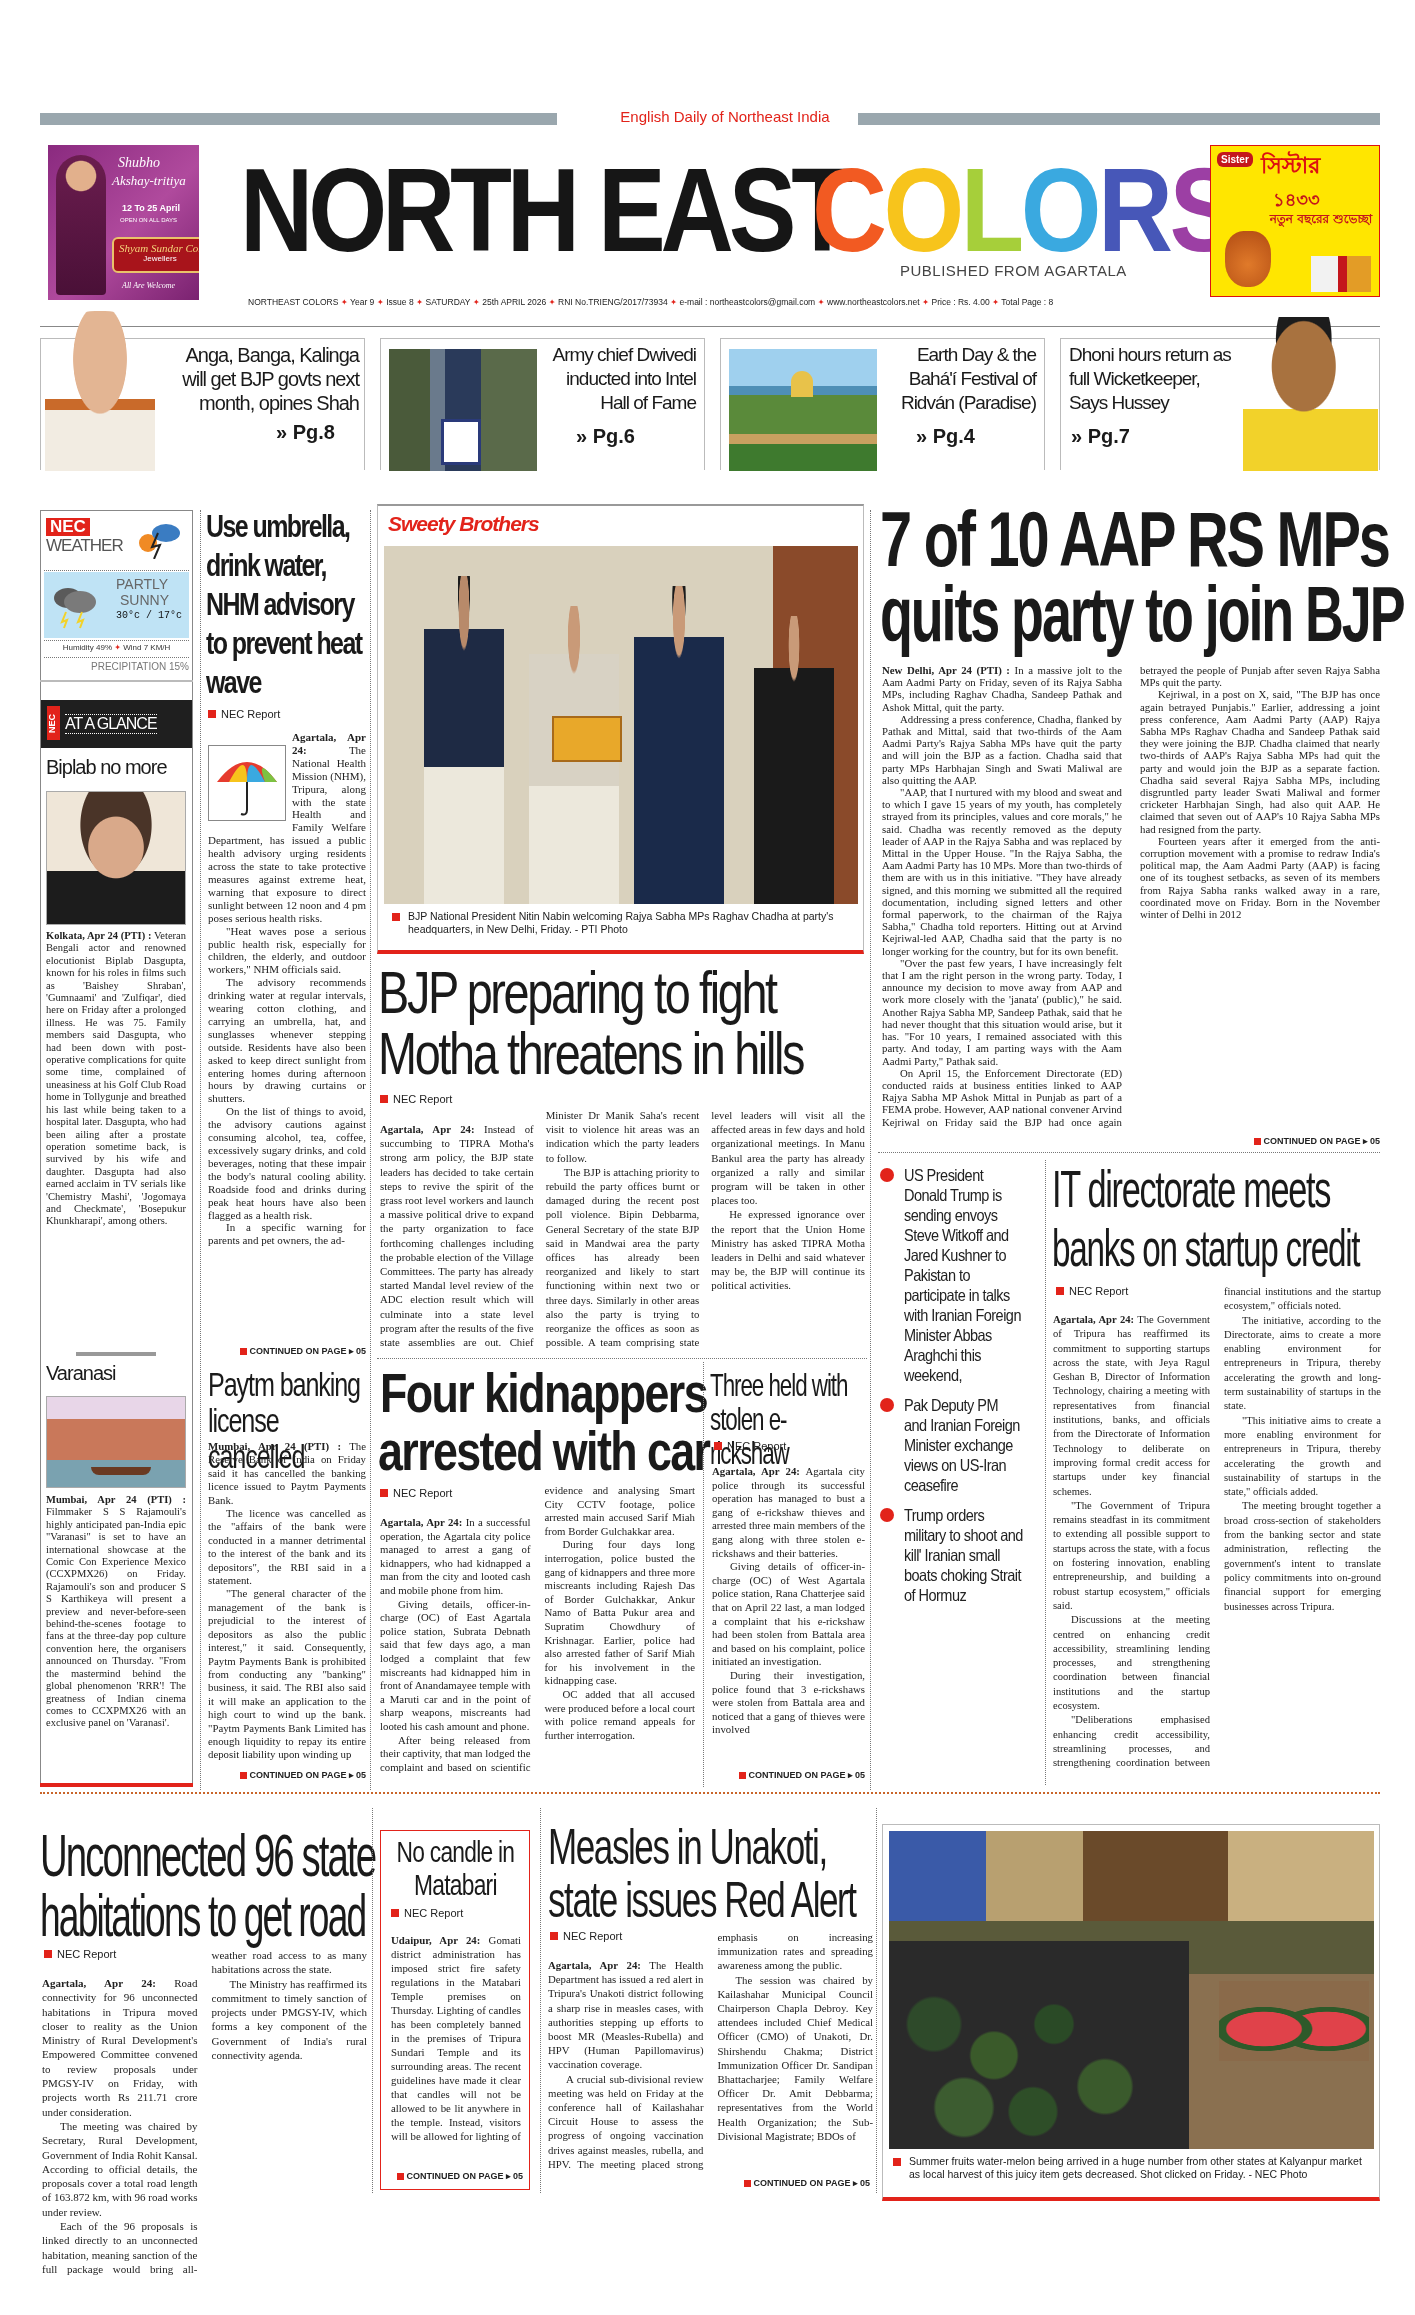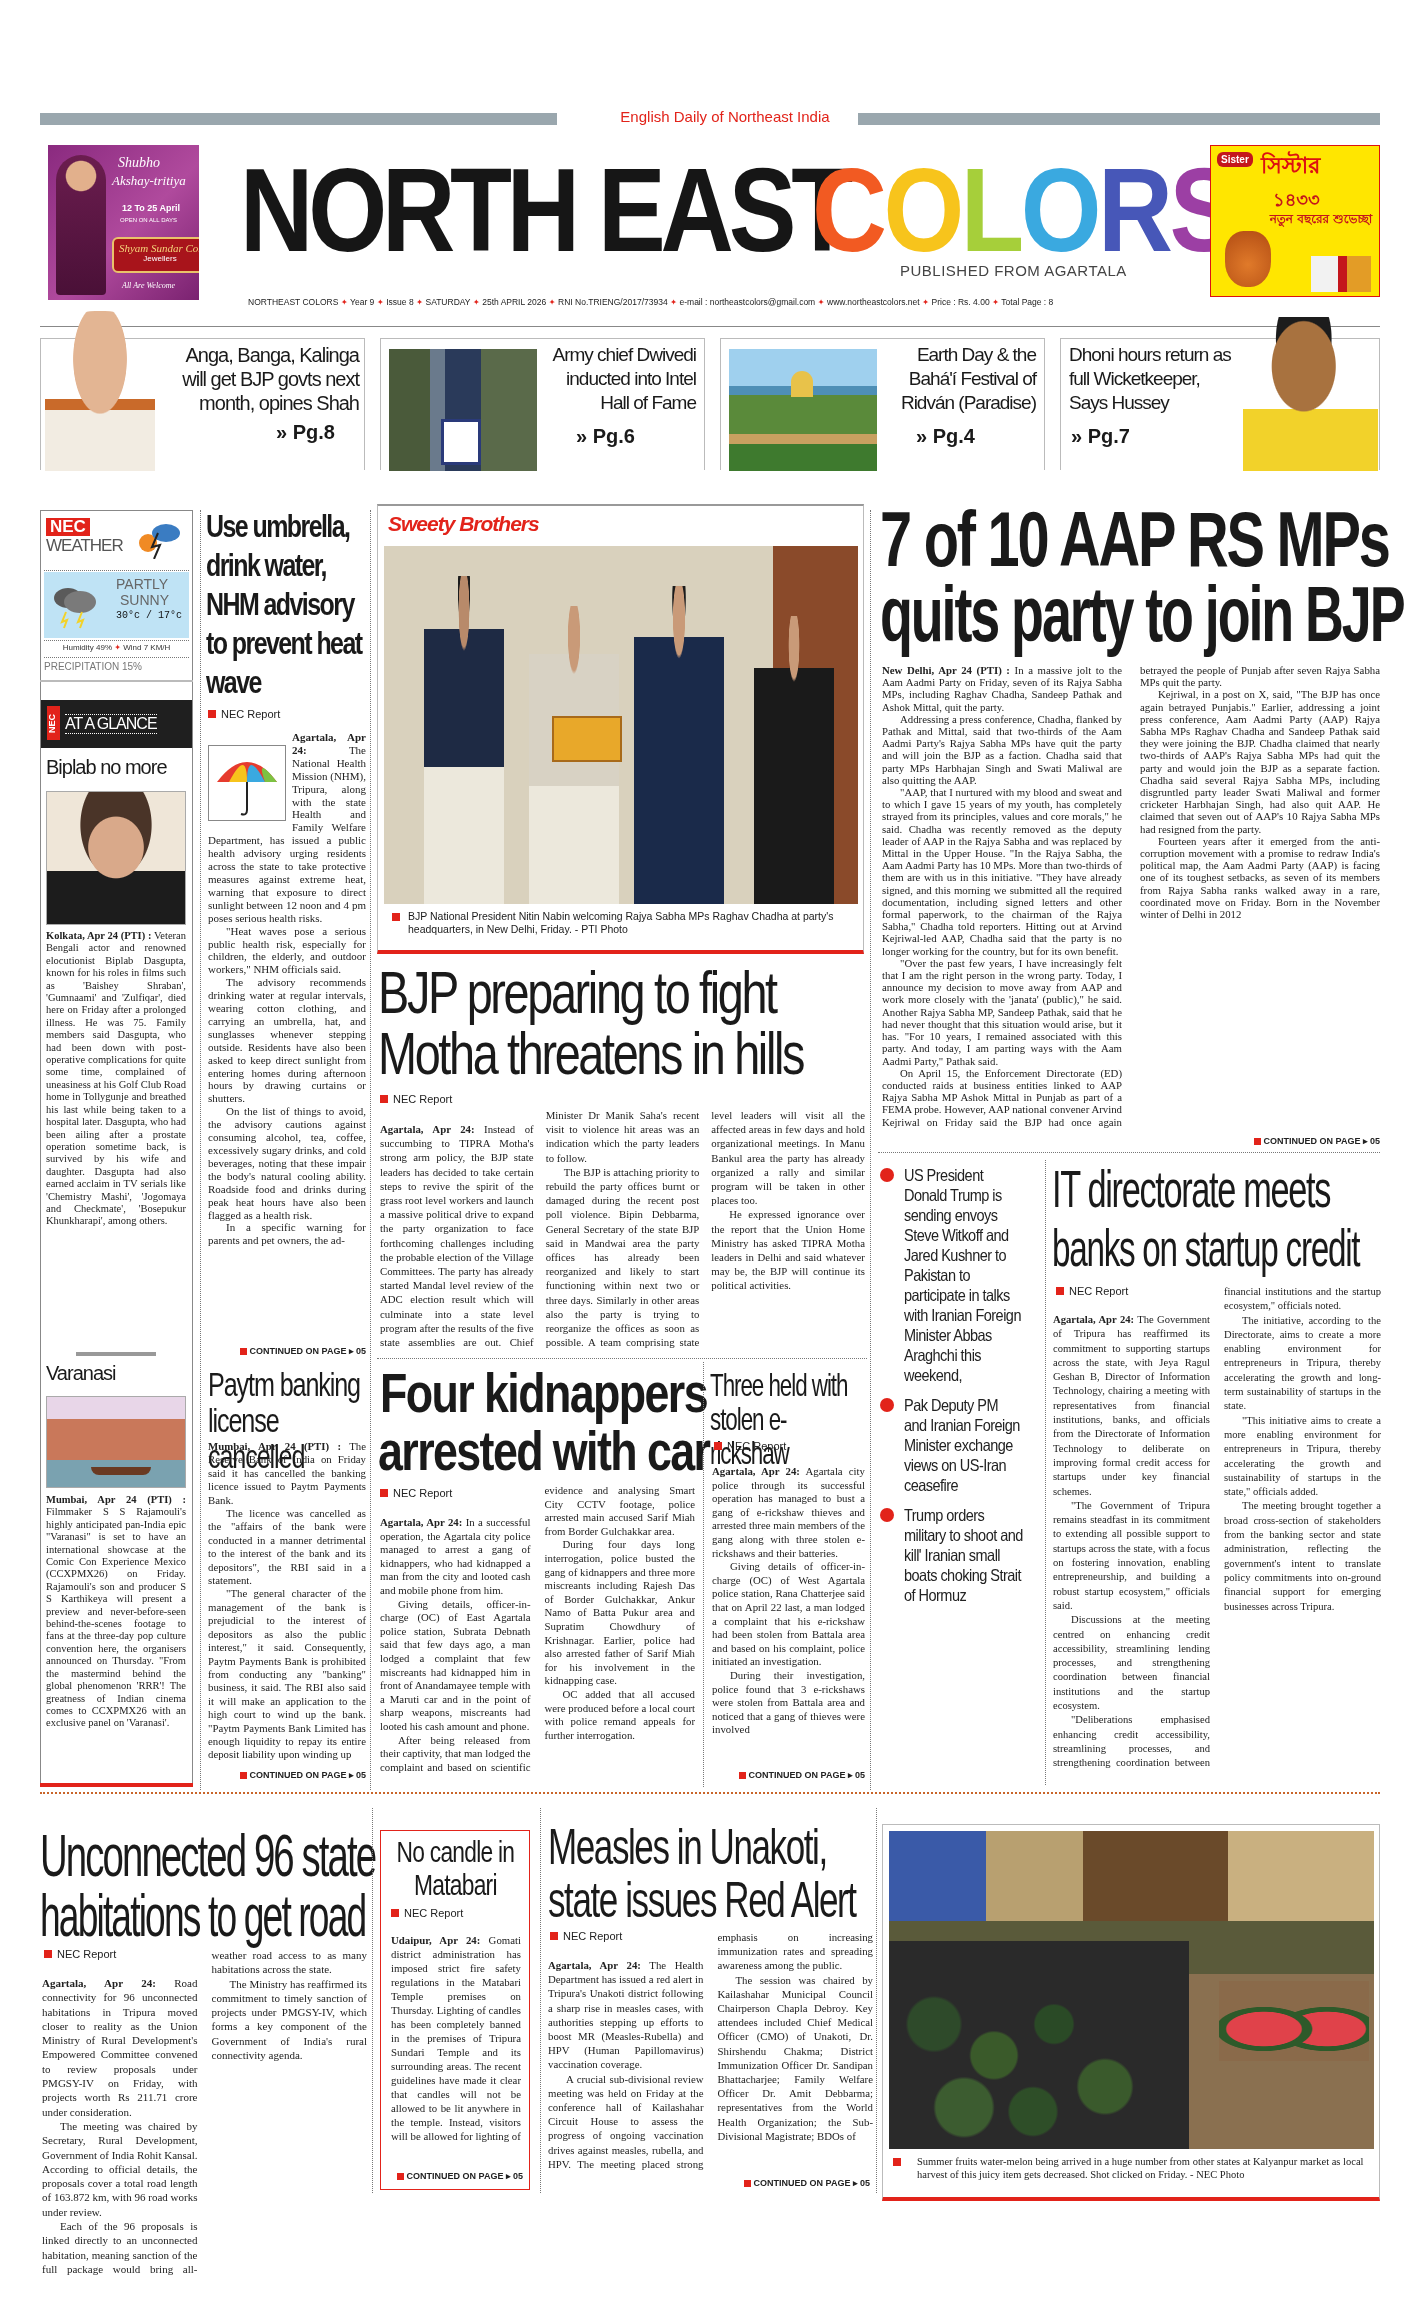--- a/index.html
+++ b/index.html
@@ -109,21 +109,21 @@
     </div>
     <div class="abs" style="left:72px;top:4px;font-family:'Liberation Sans',sans-serif;font-size:14px;color:#666">PARTLY</div>
     <div class="abs" style="left:76px;top:20px;font-family:'Liberation Sans',sans-serif;font-size:14px;color:#666">SUNNY</div>
     <div class="abs" style="left:72px;top:38px;font-family:Liberation Mono, monospace;font-size:10px;color:#111">30°c / 17°c</div>
   </div>
   <div class="abs doth" style="left:0;top:125px;width:145px"></div>
   <div class="abs" style="left:0;top:128px;width:145px;text-align:center;font-family:'Liberation Sans',sans-serif;font-size:8px;color:#333">
     <span>Humidity 49%</span> <span style="color:#e2231a">✦</span> <span>Wind 7 KM/H</span>
   </div>
   <div class="abs doth" style="left:0;top:142px;width:145px"></div>
-  <div class="abs" style="left:0;top:146px;width:145px;text-align:left;font-family:'Liberation Sans',sans-serif;font-size:10px;color:#777">PRECIPITATION 15%</div>
+  <div class="abs" style="left:0;top:146px;width:145px;text-align:right;font-family:'Liberation Sans',sans-serif;font-size:10px;color:#777">PRECIPITATION 15%</div>
 </div>
 <div class="abs" style="left:40px;top:680px;width:153px;height:2px;background:#bbb"></div>
 
 <div class="abs" style="left:41px;top:700px;width:151px;height:48px;background:#1f1f1f">
   <div class="abs" style="left:6px;top:6px;width:13px;height:34px;background:#e2231a;color:#fff;font-family:'Liberation Sans',sans-serif;font-weight:bold;font-size:9px;writing-mode:vertical-rl;transform:rotate(180deg);text-align:center">NEC</div>
   <div class="abs" style="left:24px;top:14px;color:#fff;font-family:'Liberation Sans',sans-serif;font-size:16px;letter-spacing:-1px;border-top:1px dotted #fff;border-bottom:1px dotted #fff">AT A GLANCE</div>
 </div>
 
 <div class="abs" style="left:46px;top:756px;font-family:'Liberation Sans',sans-serif;font-size:20px;letter-spacing:-1px">Biplab no more</div>
 <div class="abs photo" style="left:46px;top:791px;width:140px;height:134px;border:1px solid #aaa;background:radial-gradient(ellipse at 50% 42%,#d9a98a 0 28%,transparent 29%),radial-gradient(ellipse at 50% 25%,#4a3428 0 36%,transparent 37%),linear-gradient(180deg,#efe6d8 60%,#1c1c1c 60%)"></div>
@@ -319,17 +319,17 @@
 </div>
 <div class="abs cont" style="left:720px;top:2178px;width:150px"><span class="sq"></span><span>CONTINUED ON PAGE</span> ▸ <span>05</span></div>
 <div class="abs dotv" style="left:876px;top:1808px;height:385px"></div>
 
 <div class="abs" style="left:882px;top:1824px;width:498px;height:377px;border:1px solid #bbb;border-bottom:4px solid #e2231a">
   <div class="abs photo" style="left:6px;top:6px;width:485px;height:318px;background:linear-gradient(180deg,#7a6a4a 0 25%,#5a5a3a 25% 45%,#8a7050 45%)">
     <div class="abs" style="left:0;top:0;width:485px;height:90px;background:linear-gradient(90deg,#3a5aa8 0 20%,#b8a070 20% 40%,#6a4a2a 40% 70%,#c9b080 70%)"></div>
     <div class="abs" style="left:0;top:110px;width:300px;height:208px;background:radial-gradient(circle at 15% 40%,#2e4a2a 0 9%,transparent 10%),radial-gradient(circle at 35% 55%,#3a5a2a 0 10%,transparent 11%),radial-gradient(circle at 55% 40%,#2a4a26 0 9%,transparent 10%),radial-gradient(circle at 25% 80%,#3c5c30 0 10%,transparent 11%),radial-gradient(circle at 48% 82%,#2e4e28 0 10%,transparent 11%),radial-gradient(circle at 72% 70%,#3a5a2c 0 10%,transparent 11%),#2a2a2a"></div>
     <div class="abs" style="left:330px;top:150px;width:150px;height:80px;background:radial-gradient(ellipse at 30% 60%,#e0424a 0 25%,#2e5a2a 26% 32%,transparent 33%),radial-gradient(ellipse at 72% 60%,#e0424a 0 25%,#2e5a2a 26% 32%,transparent 33%),#8a6a4a"></div>
   </div>
-  <div class="abs" style="left:10px;top:330px;width:480px;font-family:Liberation Serif, serif;font-size:10.5px;line-height:13px;display:flex;gap:16px">
+  <div class="abs" style="left:10px;top:330px;width:480px;font-family:Liberation Sans, sans-serif;font-size:10.5px;line-height:13px;display:flex;gap:8px">
     <span style="width:8px;height:8px;background:#e2231a;flex:none;margin-top:3px"></span>
     <span>Summer fruits water-melon being arrived in a huge number from other states at Kalyanpur market as local harvest of this juicy item gets decreased. Shot clicked on Friday. - NEC Photo</span>
   </div>
 </div>
 
 </body></html>

